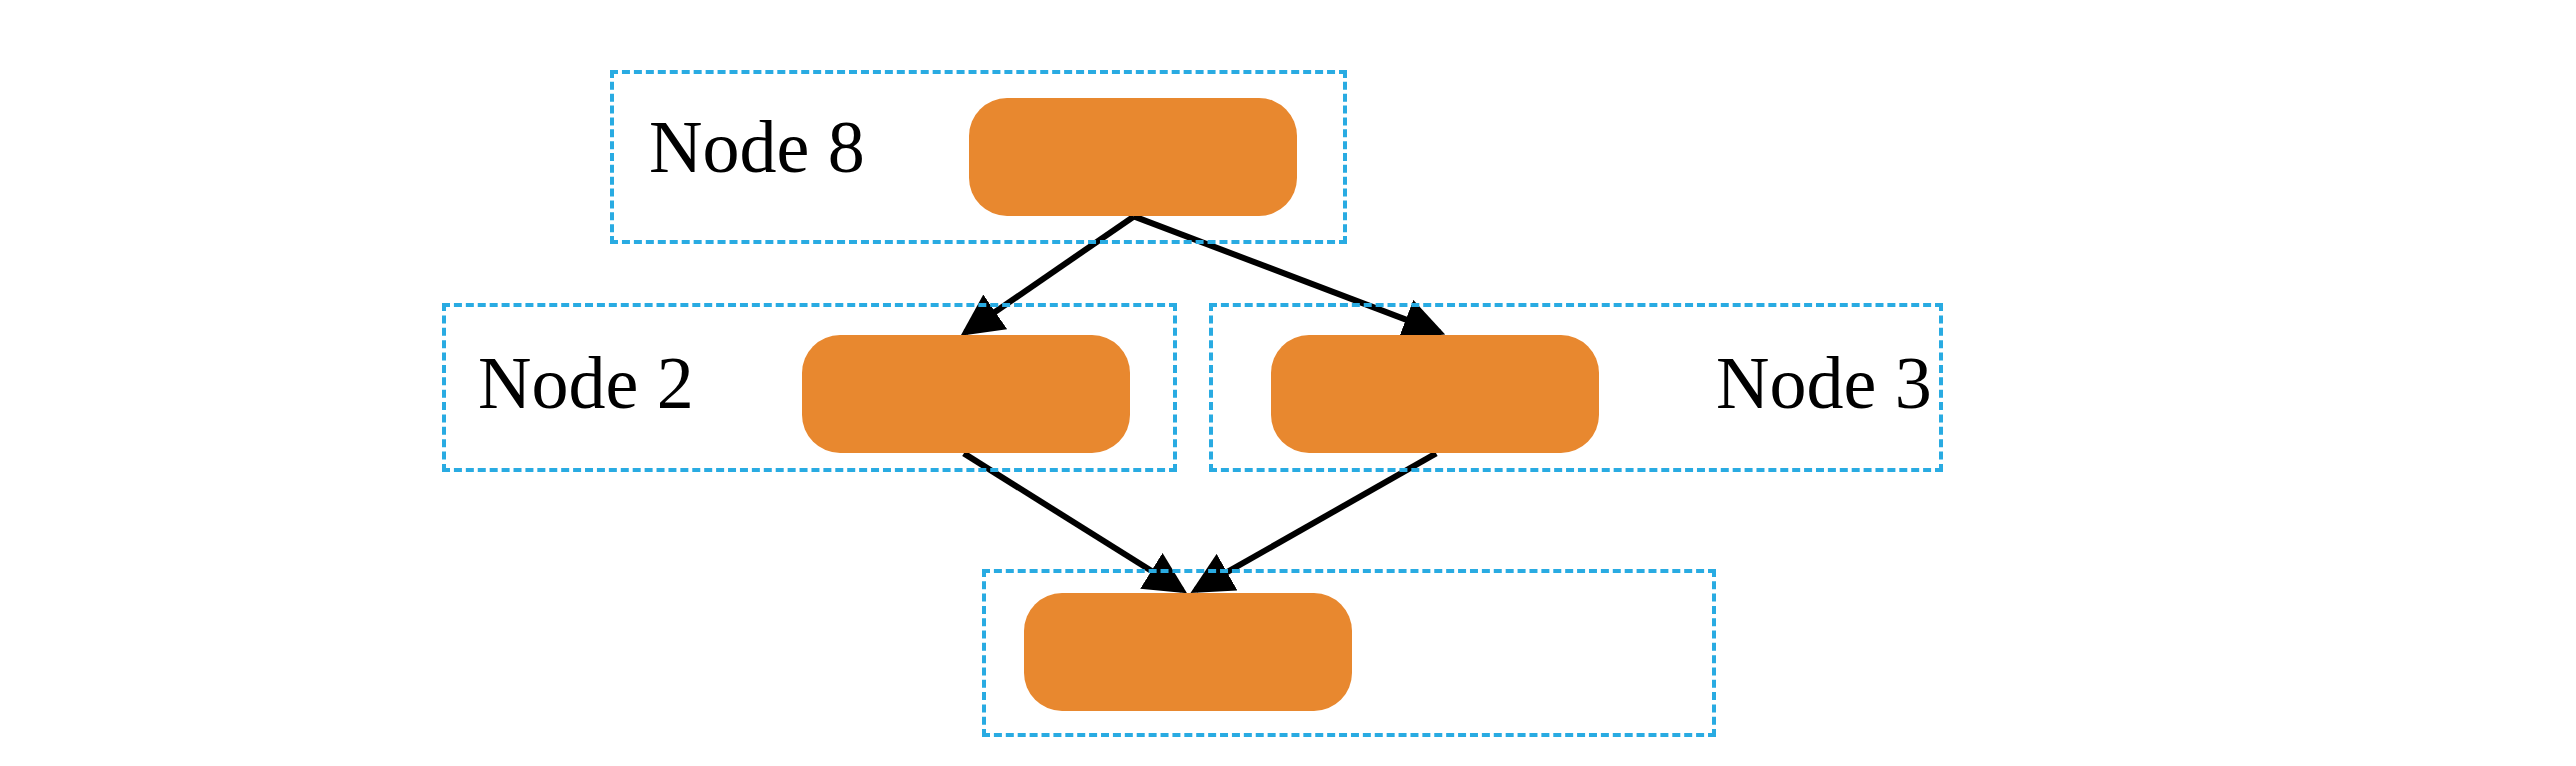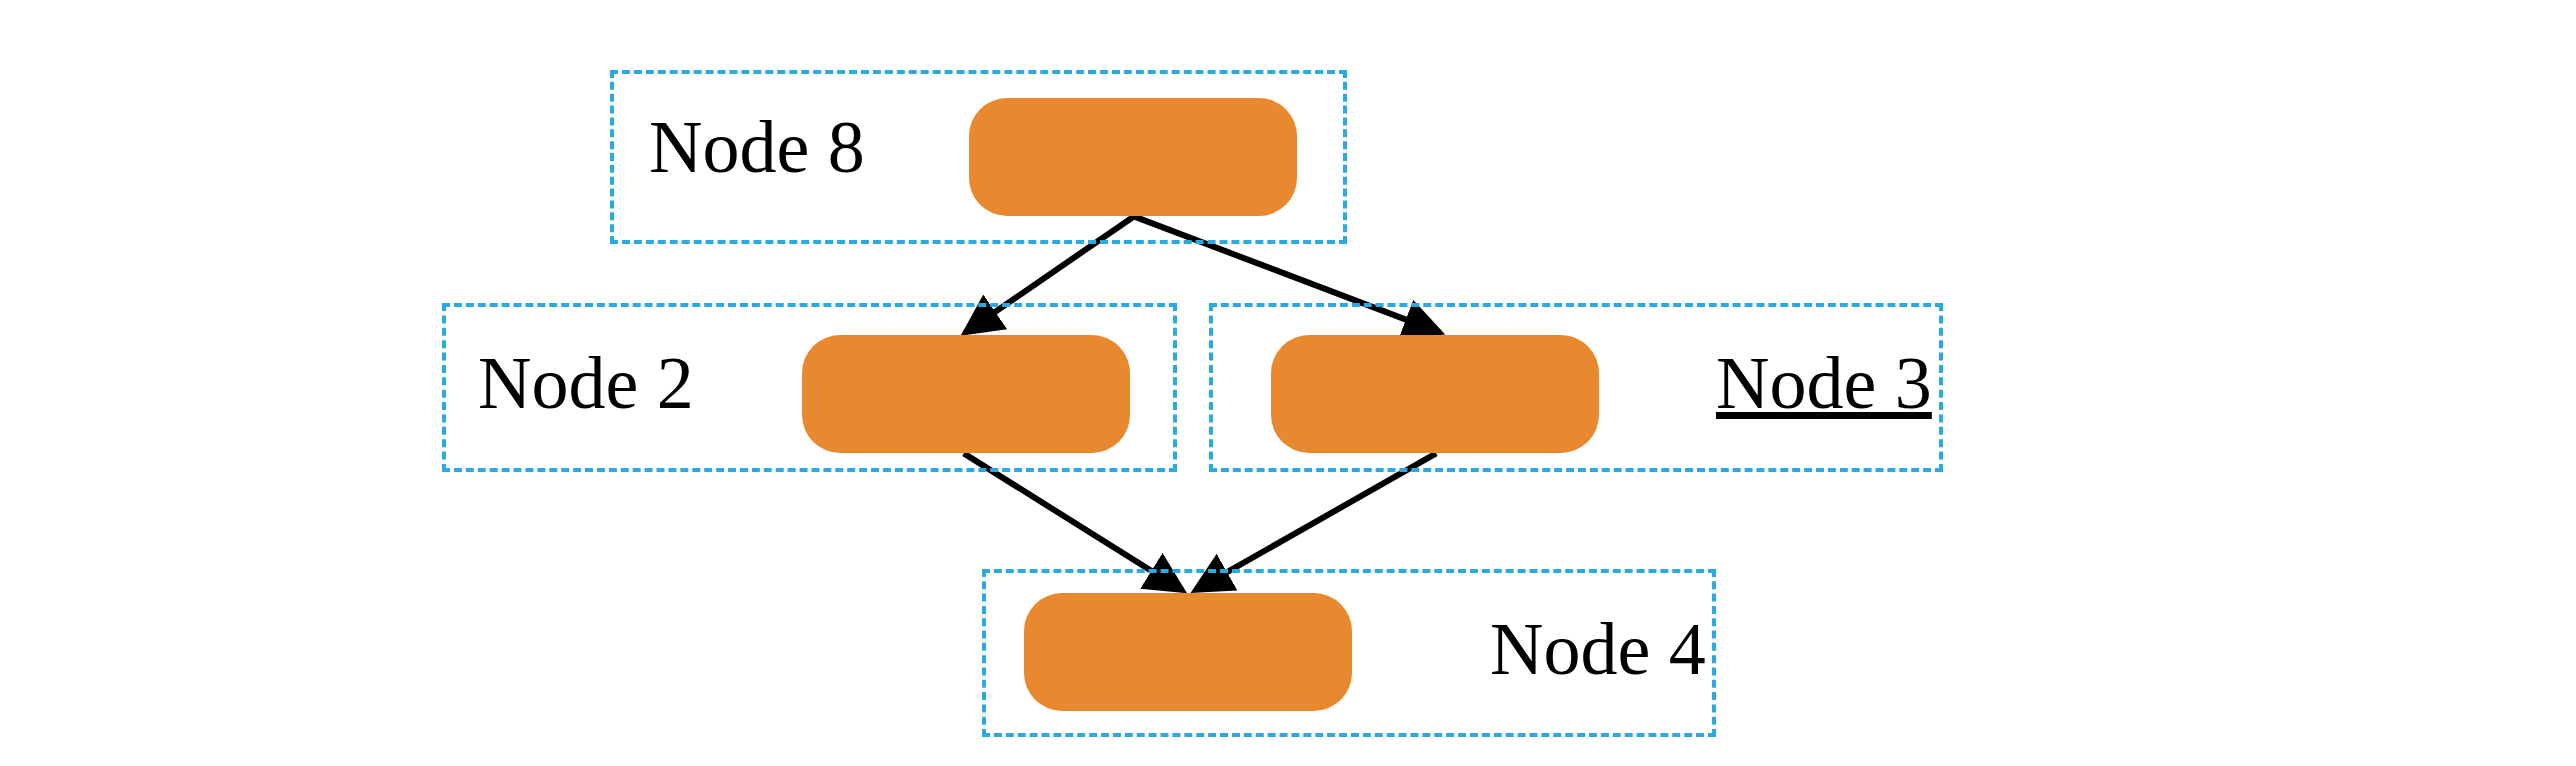--- a/index.html
+++ b/index.html
@@ -68,20 +68,19 @@
   <div class="group-frame" style="left: 610px; top: 70px; width: 737px; height: 174px; border-color: rgb(41, 171, 226);"></div>
   <div class="node-box" style="left: 969px; top: 98px; width: 328px; height: 118px; background: rgb(232, 136, 47);"></div>
   <div class="node-label" style="left: 649px; top: 110px;">Node 8</div>
 
   <div class="group-frame" style="left: 442px; top: 303px; width: 735px; height: 169px; border-color: rgb(41, 171, 226);"></div>
   <div class="node-box" style="left: 802px; top: 335px; width: 328px; height: 118px; background: rgb(232, 136, 47);"></div>
   <div class="node-label" style="left: 478px; top: 346px; text-align: right;">Node 2</div>
 
   <div class="group-frame" style="left: 1209px; top: 303px; width: 734px; height: 169px; border-color: rgb(41, 171, 226);"></div>
   <div class="node-box" style="left: 1271px; top: 335px; width: 328px; height: 118px; background: rgb(232, 136, 47);"></div>
-  <div class="node-label" style="left: 1716px; top: 346px; text-decoration: underline;">Node 3</div>
+  <div class="node-label" style="left: 1716px; top: 346px;">Node 3</div>
 
   <div class="group-frame" style="left: 982px; top: 569px; width: 734px; height: 168px; border-color: rgb(41, 171, 226);"></div>
   <div class="node-box" style="left: 1024px; top: 593px; width: 328px; height: 118px; background: rgb(232, 136, 47);"></div>
-  <div class="node-label" style="left: 1490px; top: 612px;">Node 4</div>
 
 </div>
 
 
 </body></html>

